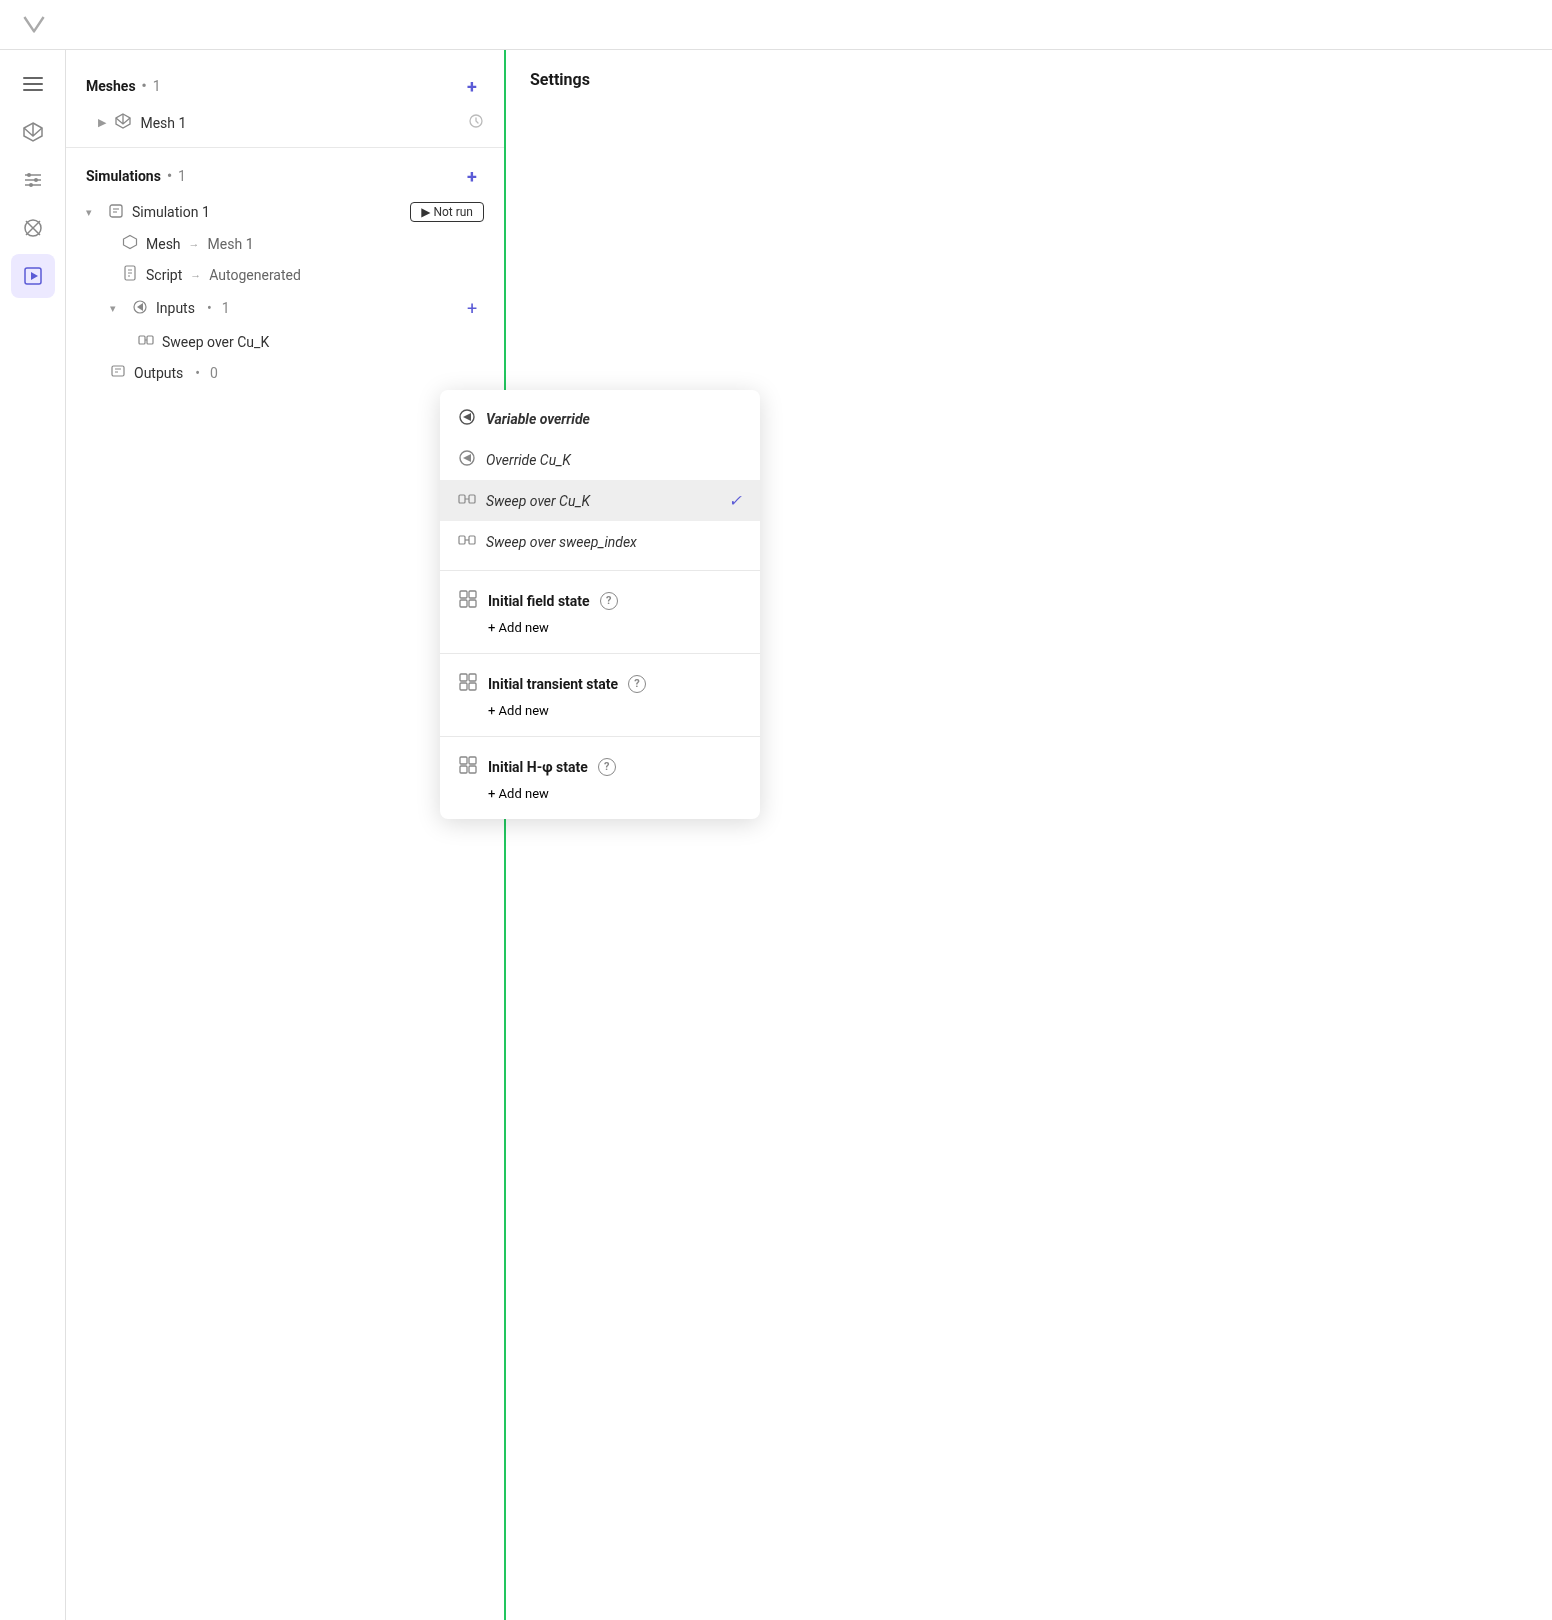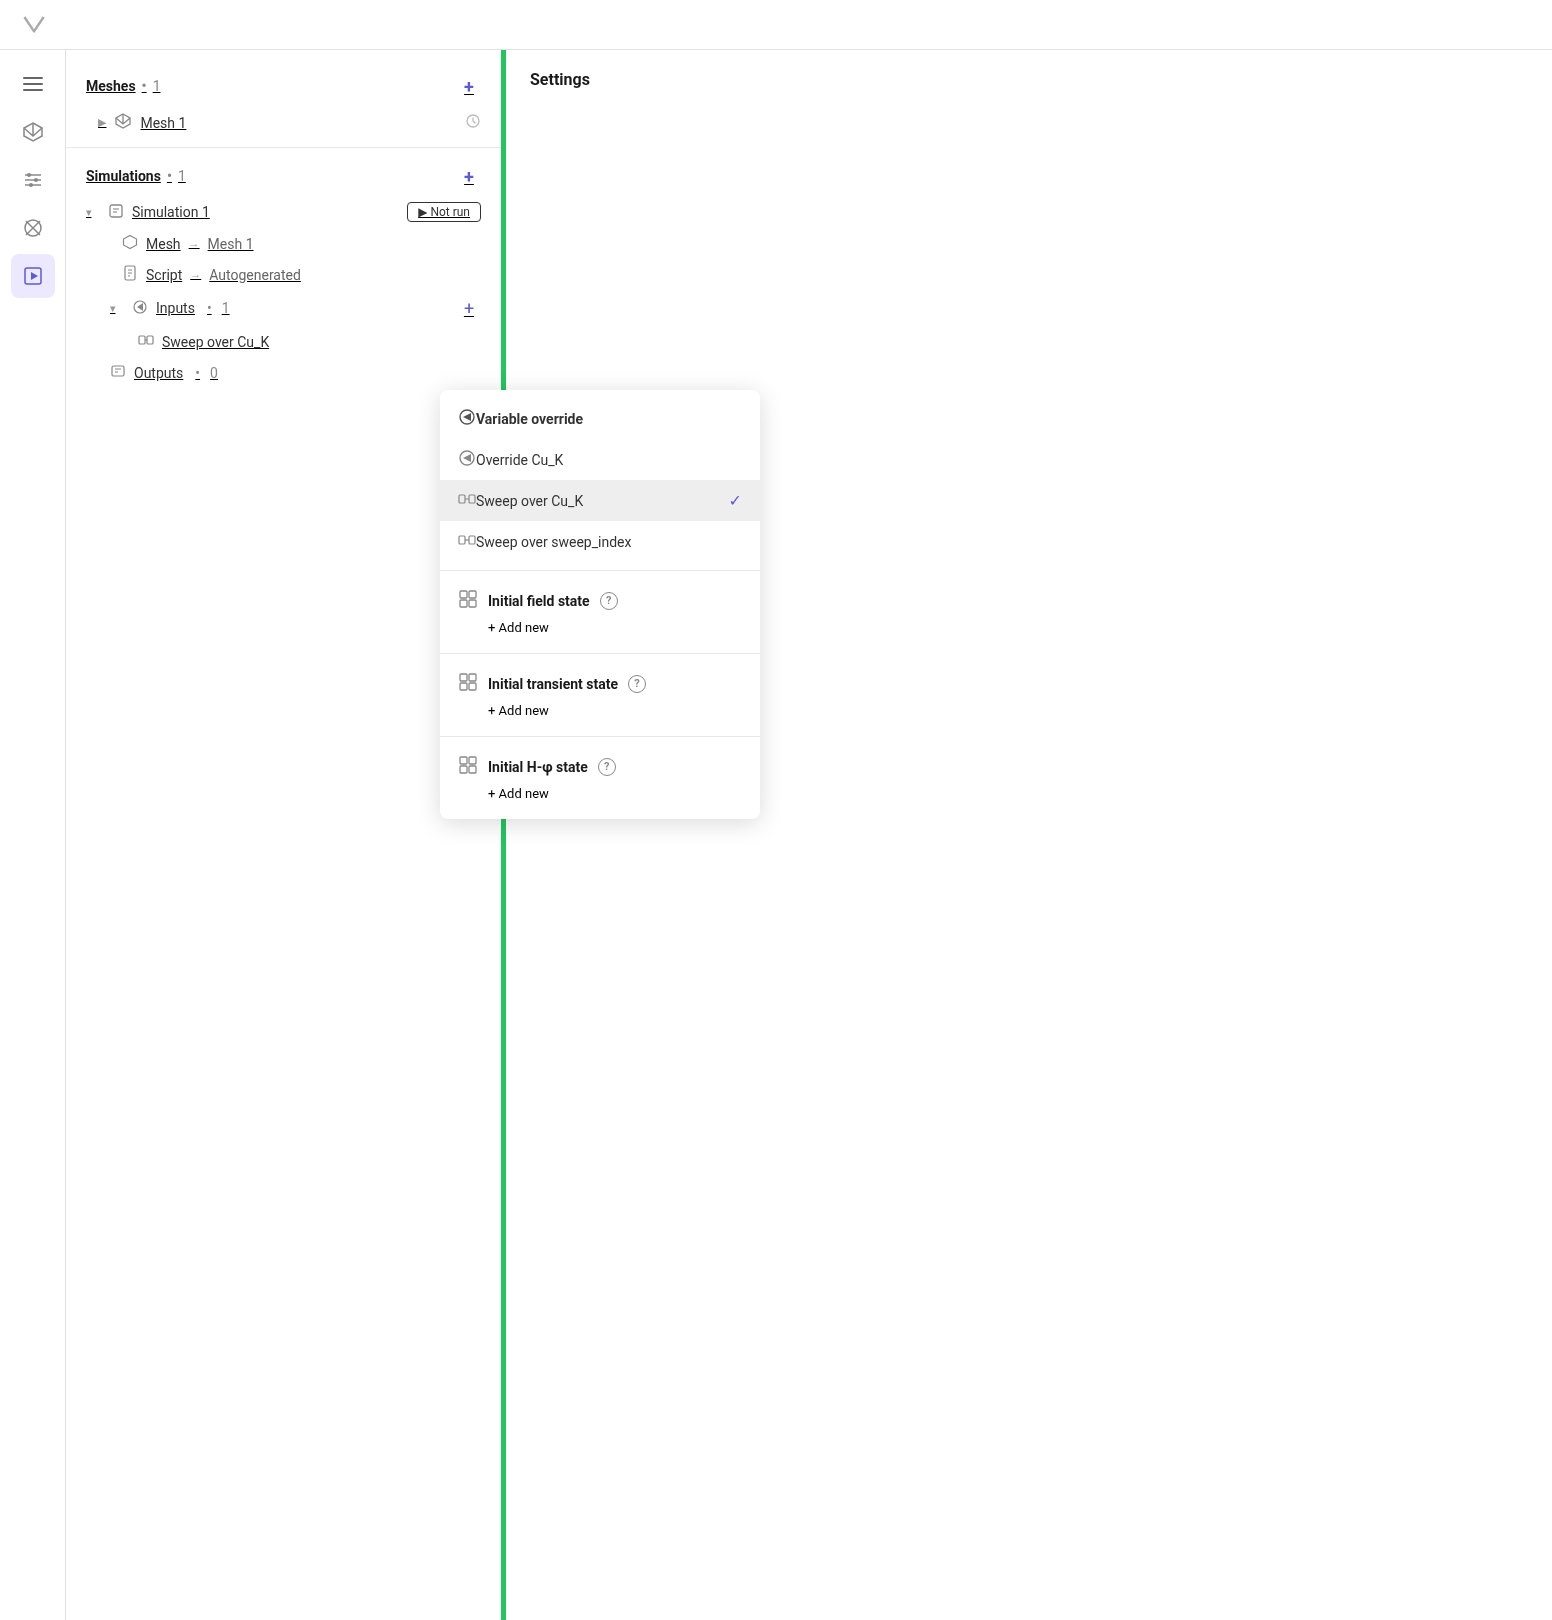--- a/index.html
+++ b/index.html
@@ -67,25 +67,24 @@
       left: 66px;
       right: 0;
       bottom: 0;
       display: flex;
     }
     
     .tree-panel {
       width: 440px;
       min-width: 440px;
       background: #fff;
-      border-right: 5px solid #22c55e;
+      border-right: 2px solid #22c55e;
       overflow-y: auto;
       padding: 16px 0;
       position: relative;
-      text-decoration: underline;
     }
     .section-header {
       display: flex;
       align-items: center;
       justify-content: space-between;
       padding: 8px 20px;
       font-weight: 700;
       font-size: 14px;
       color: #1a1a1a;
     }
@@ -186,23 +185,25 @@
     .dropdown-divider {
       height: 1px;
       background: #e8e8e8;
       margin: 0;
     }
     .dropdown-item {
       display: flex;
       align-items: center;
       padding: 10px 18px;
       cursor: pointer;
+      gap: 10px;
       color: #333;
       font-size: 14px;
       position: relative;
+      font-style: italic;
     }
     .dropdown-item.selected { background: #eeeeee; }
     .dropdown-item.bold { font-weight: 700; font-size: 14px; }
     .dropdown-item .check-icon {
       margin-left: auto;
       color: #5b5bd6;
       font-size: 16px;
     }
     .dropdown-section-header {
       padding: 10px 18px 4px 18px;

